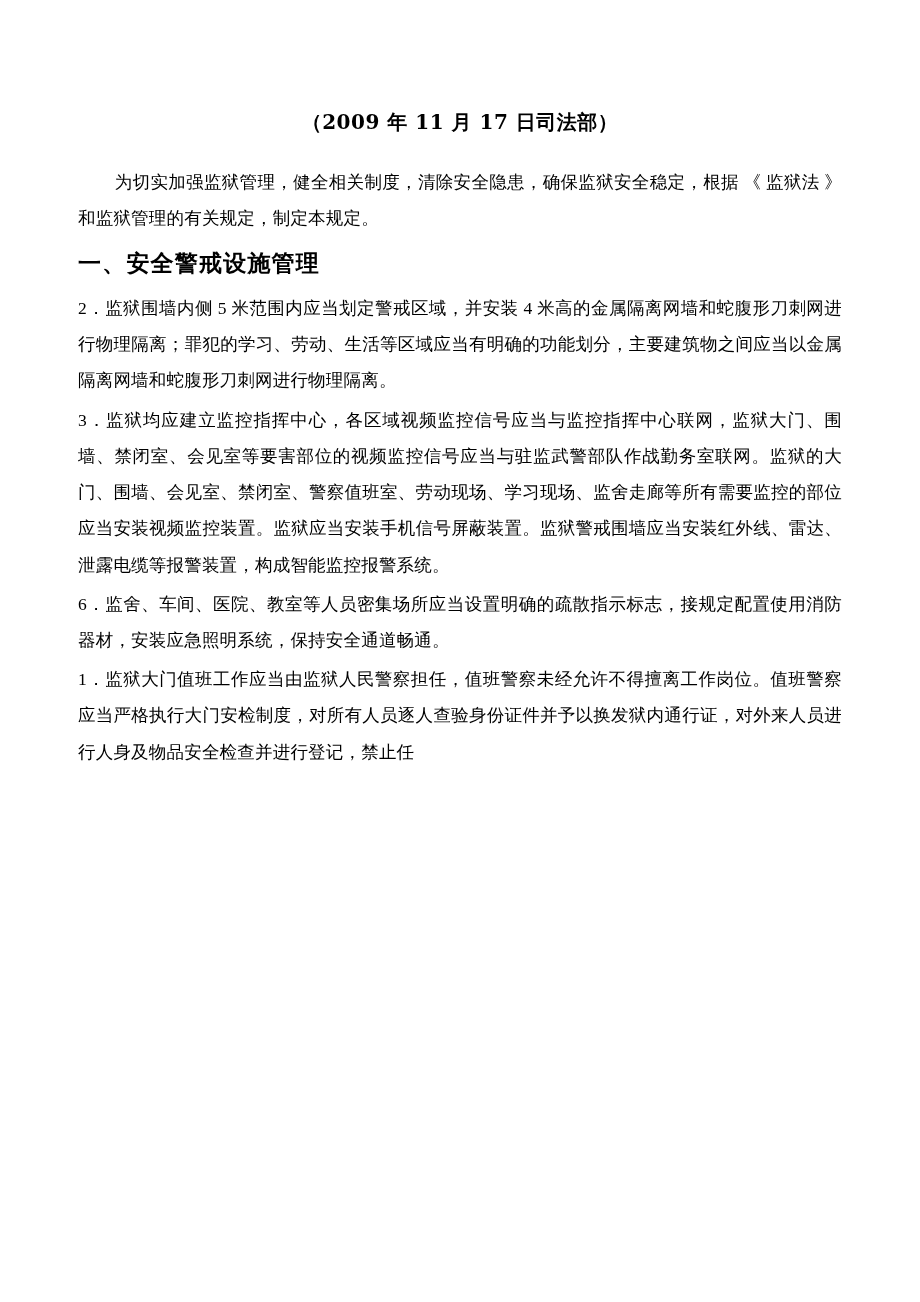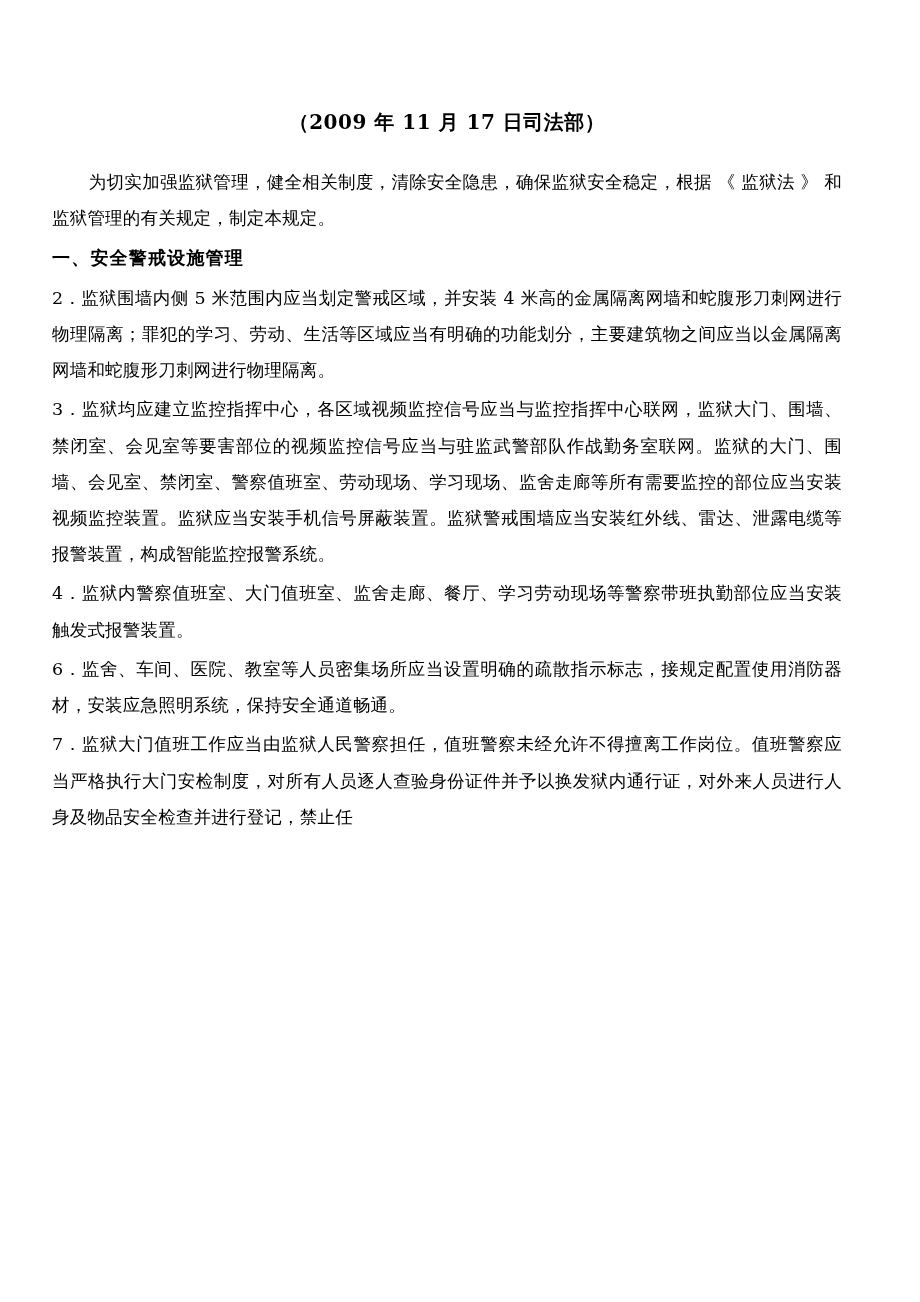--- a/index.html
+++ b/index.html
@@ -12,57 +12,57 @@
     height: 1302px;
     font-family: "DejaVu Serif", "Liberation Serif", serif;
     color: #000000;
     position: relative;
     overflow: hidden;
   }
   .page {
     width: 920px;
     height: 1302px;
     box-sizing: border-box;
-    padding: 106px 78px 40px 52px;
+    padding: 106px 78px 40px 78px;
     position: relative;
   }
   .doc-title {
     text-align: center;
     font-size: 20px;
     font-weight: bold;
     letter-spacing: 0.5px;
     margin: 0 0 26px 0;
     line-height: 1.6;
   }
   p.para {
     margin: 0 0 3px 0;
     font-size: 17.5px;
     line-height: 2.07;
     text-align: justify;
     text-justify: inter-ideograph;
     letter-spacing: 0.2px;
+    font-family: Liberation Serif, serif;
   }
   p.indent {
     text-indent: 2.1em;
   }
   h2.section {
     margin: 0 0 3px 0;
-    font-size: 18px;
+    font-size: 23px;
     font-weight: bold;
     line-height: 2.07;
     letter-spacing: 1.2px;
   }
 </style>
 </head>
 <body>
 
 <div class="page">
   <div class="doc-title">（2009 年 11 月 17 日司法部）</div>
   <div class="body-content">
     <p class="para indent">为切实加强监狱管理，健全相关制度，清除安全隐患，确保监狱安全稳定，根据 《 监狱法 》 和监狱管理的有关规定，制定本规定。</p>
     <h2 class="section">一、安全警戒设施管理</h2>
     <p class="para">2．监狱围墙内侧 5 米范围内应当划定警戒区域，并安装 4 米高的金属隔离网墙和蛇腹形刀刺网进行物理隔离；罪犯的学习、劳动、生活等区域应当有明确的功能划分，主要建筑物之间应当以金属隔离网墙和蛇腹形刀刺网进行物理隔离。</p>
     <p class="para">3．监狱均应建立监控指挥中心，各区域视频监控信号应当与监控指挥中心联网，监狱大门、围墙、禁闭室、会见室等要害部位的视频监控信号应当与驻监武警部队作战勤务室联网。监狱的大门、围墙、会见室、禁闭室、警察值班室、劳动现场、学习现场、监舍走廊等所有需要监控的部位应当安装视频监控装置。监狱应当安装手机信号屏蔽装置。监狱警戒围墙应当安装红外线、雷达、泄露电缆等报警装置，构成智能监控报警系统。</p>
-    <p class="para">4．监狱内警察值班室、大门值班室、监舍走廊、餐厅、学习劳动现场等警察带班执勤部位应当安装触发式报警装置。</p>
     <p class="para">6．监舍、车间、医院、教室等人员密集场所应当设置明确的疏散指示标志，接规定配置使用消防器材，安装应急照明系统，保持安全通道畅通。</p>
-    <p class="para">7．监狱大门值班工作应当由监狱人民警察担任，值班警察未经允许不得擅离工作岗位。值班警察应当严格执行大门安检制度，对所有人员逐人查验身份证件并予以换发狱内通行证，对外来人员进行人身及物品安全检查并进行登记，禁止任</p>
+    <p class="para">1．监狱大门值班工作应当由监狱人民警察担任，值班警察未经允许不得擅离工作岗位。值班警察应当严格执行大门安检制度，对所有人员逐人查验身份证件并予以换发狱内通行证，对外来人员进行人身及物品安全检查并进行登记，禁止任</p>
   </div>
 </div>
 
 </body></html>

